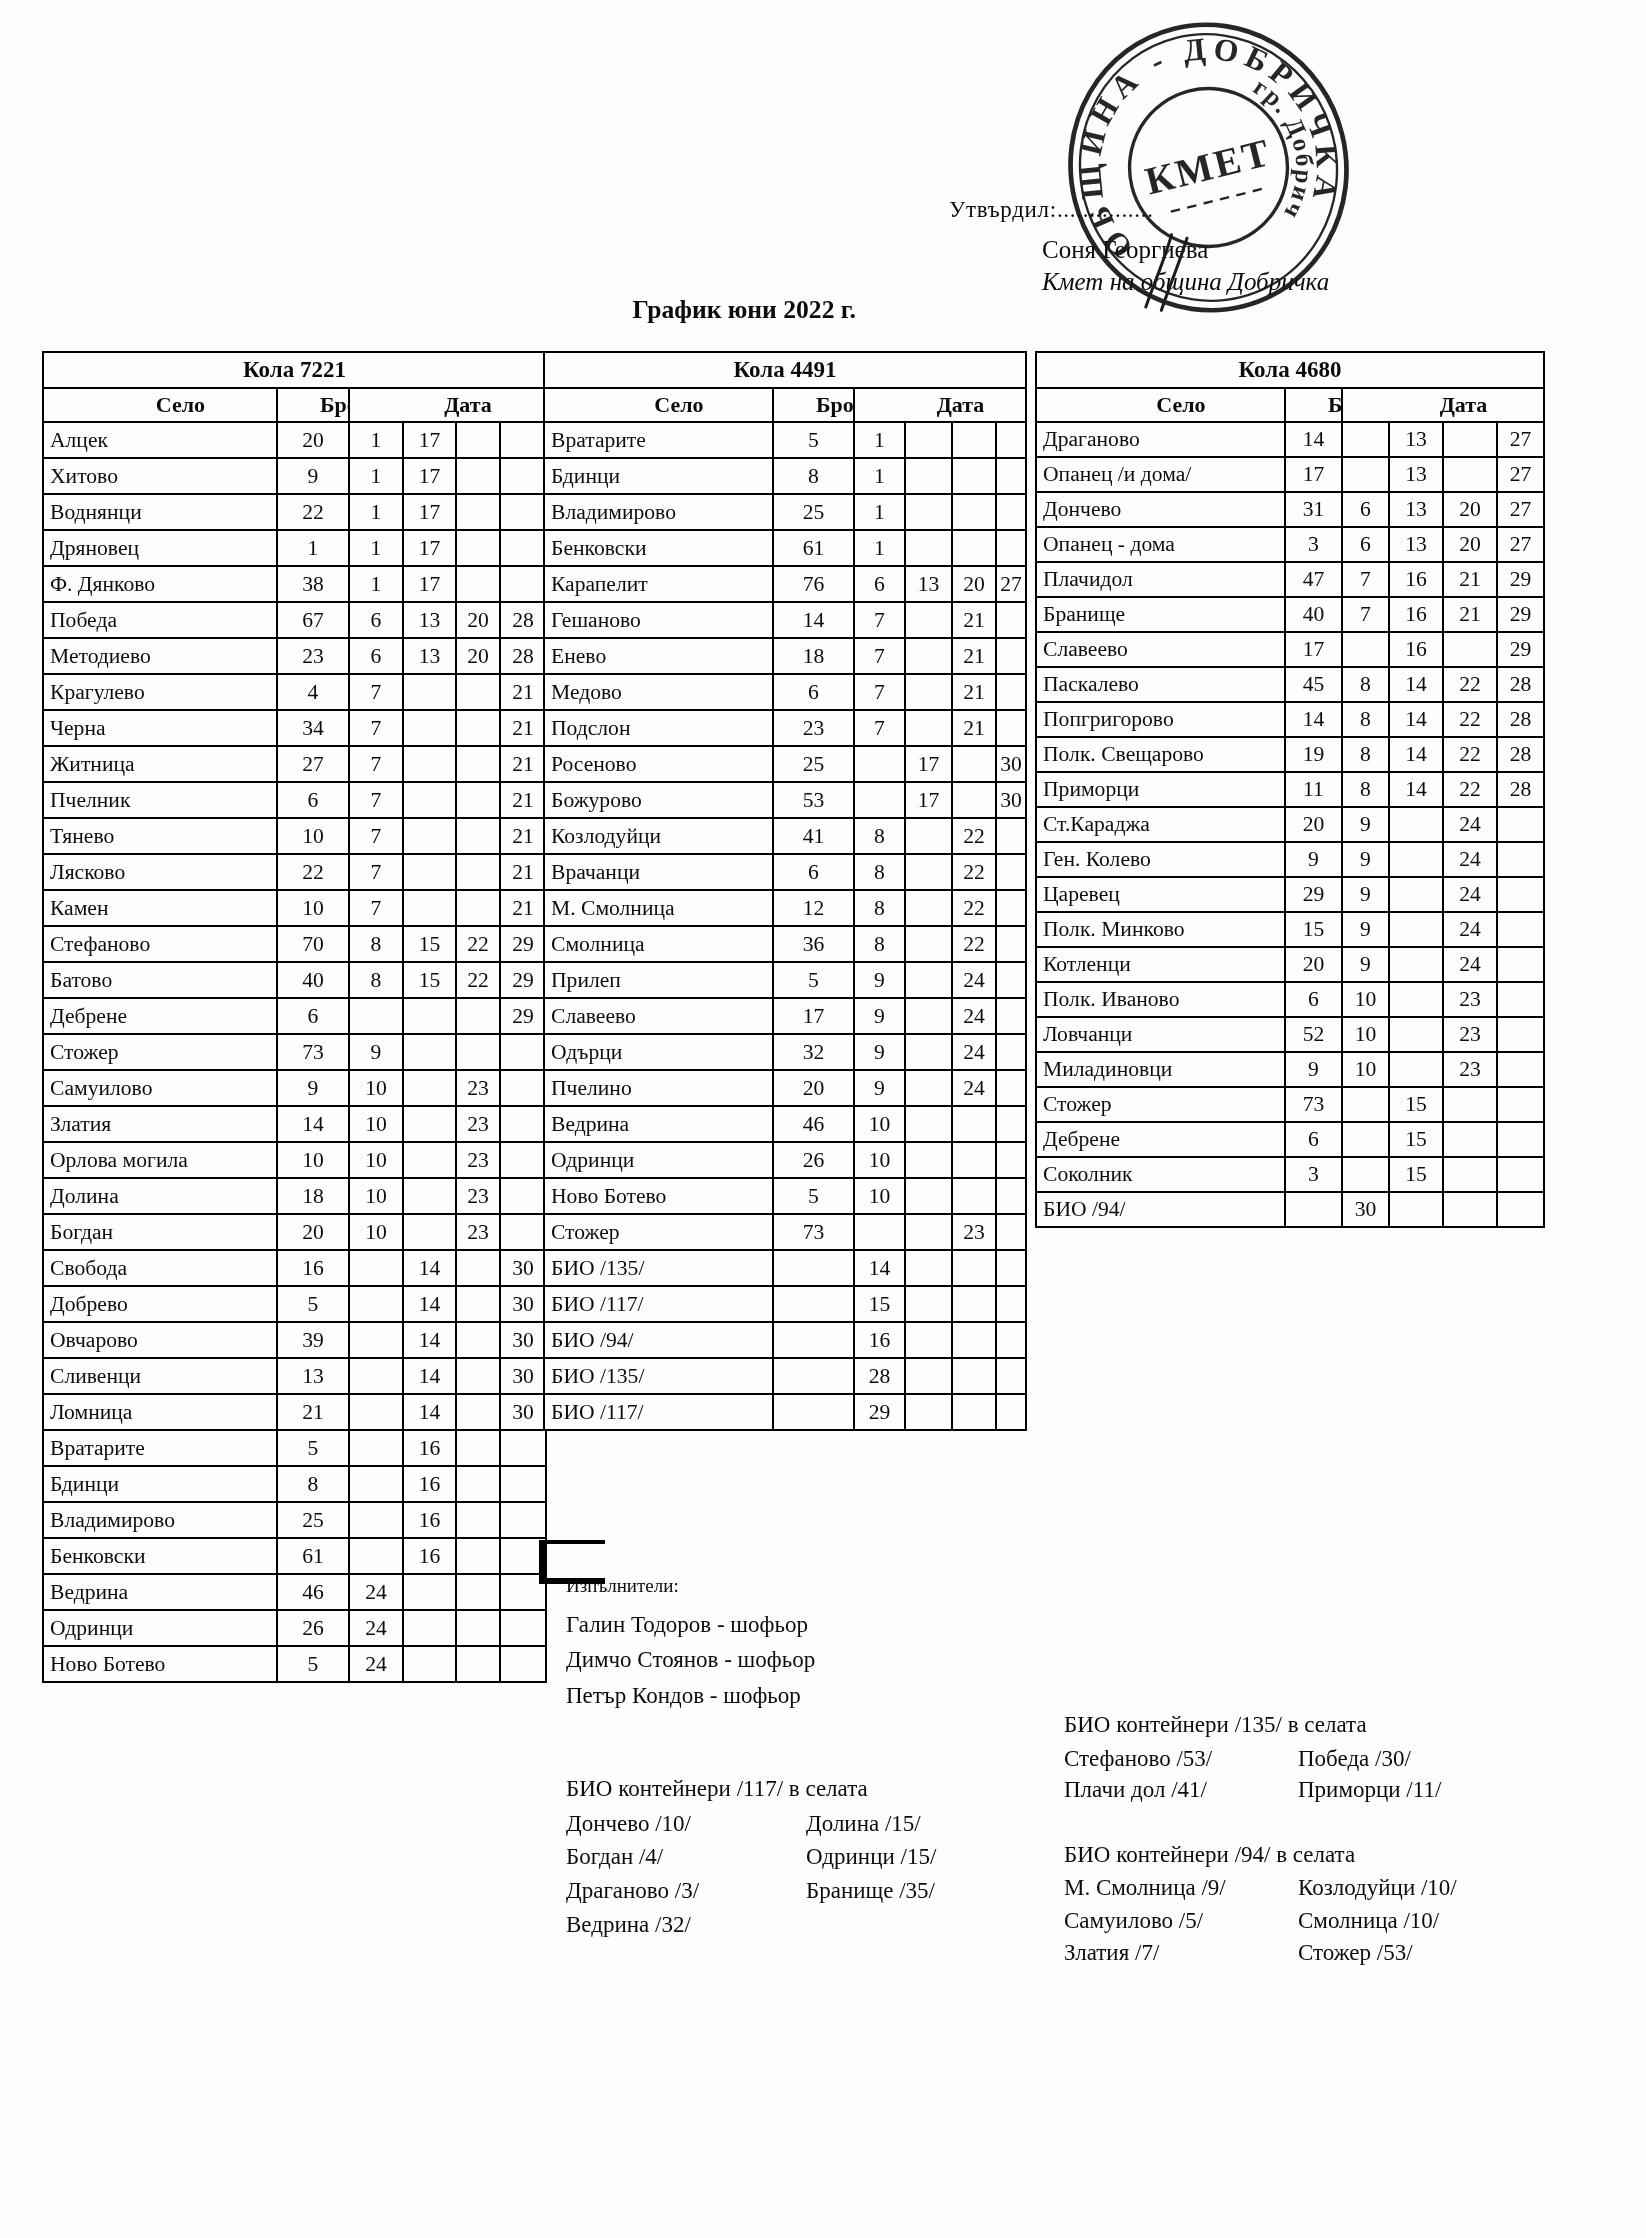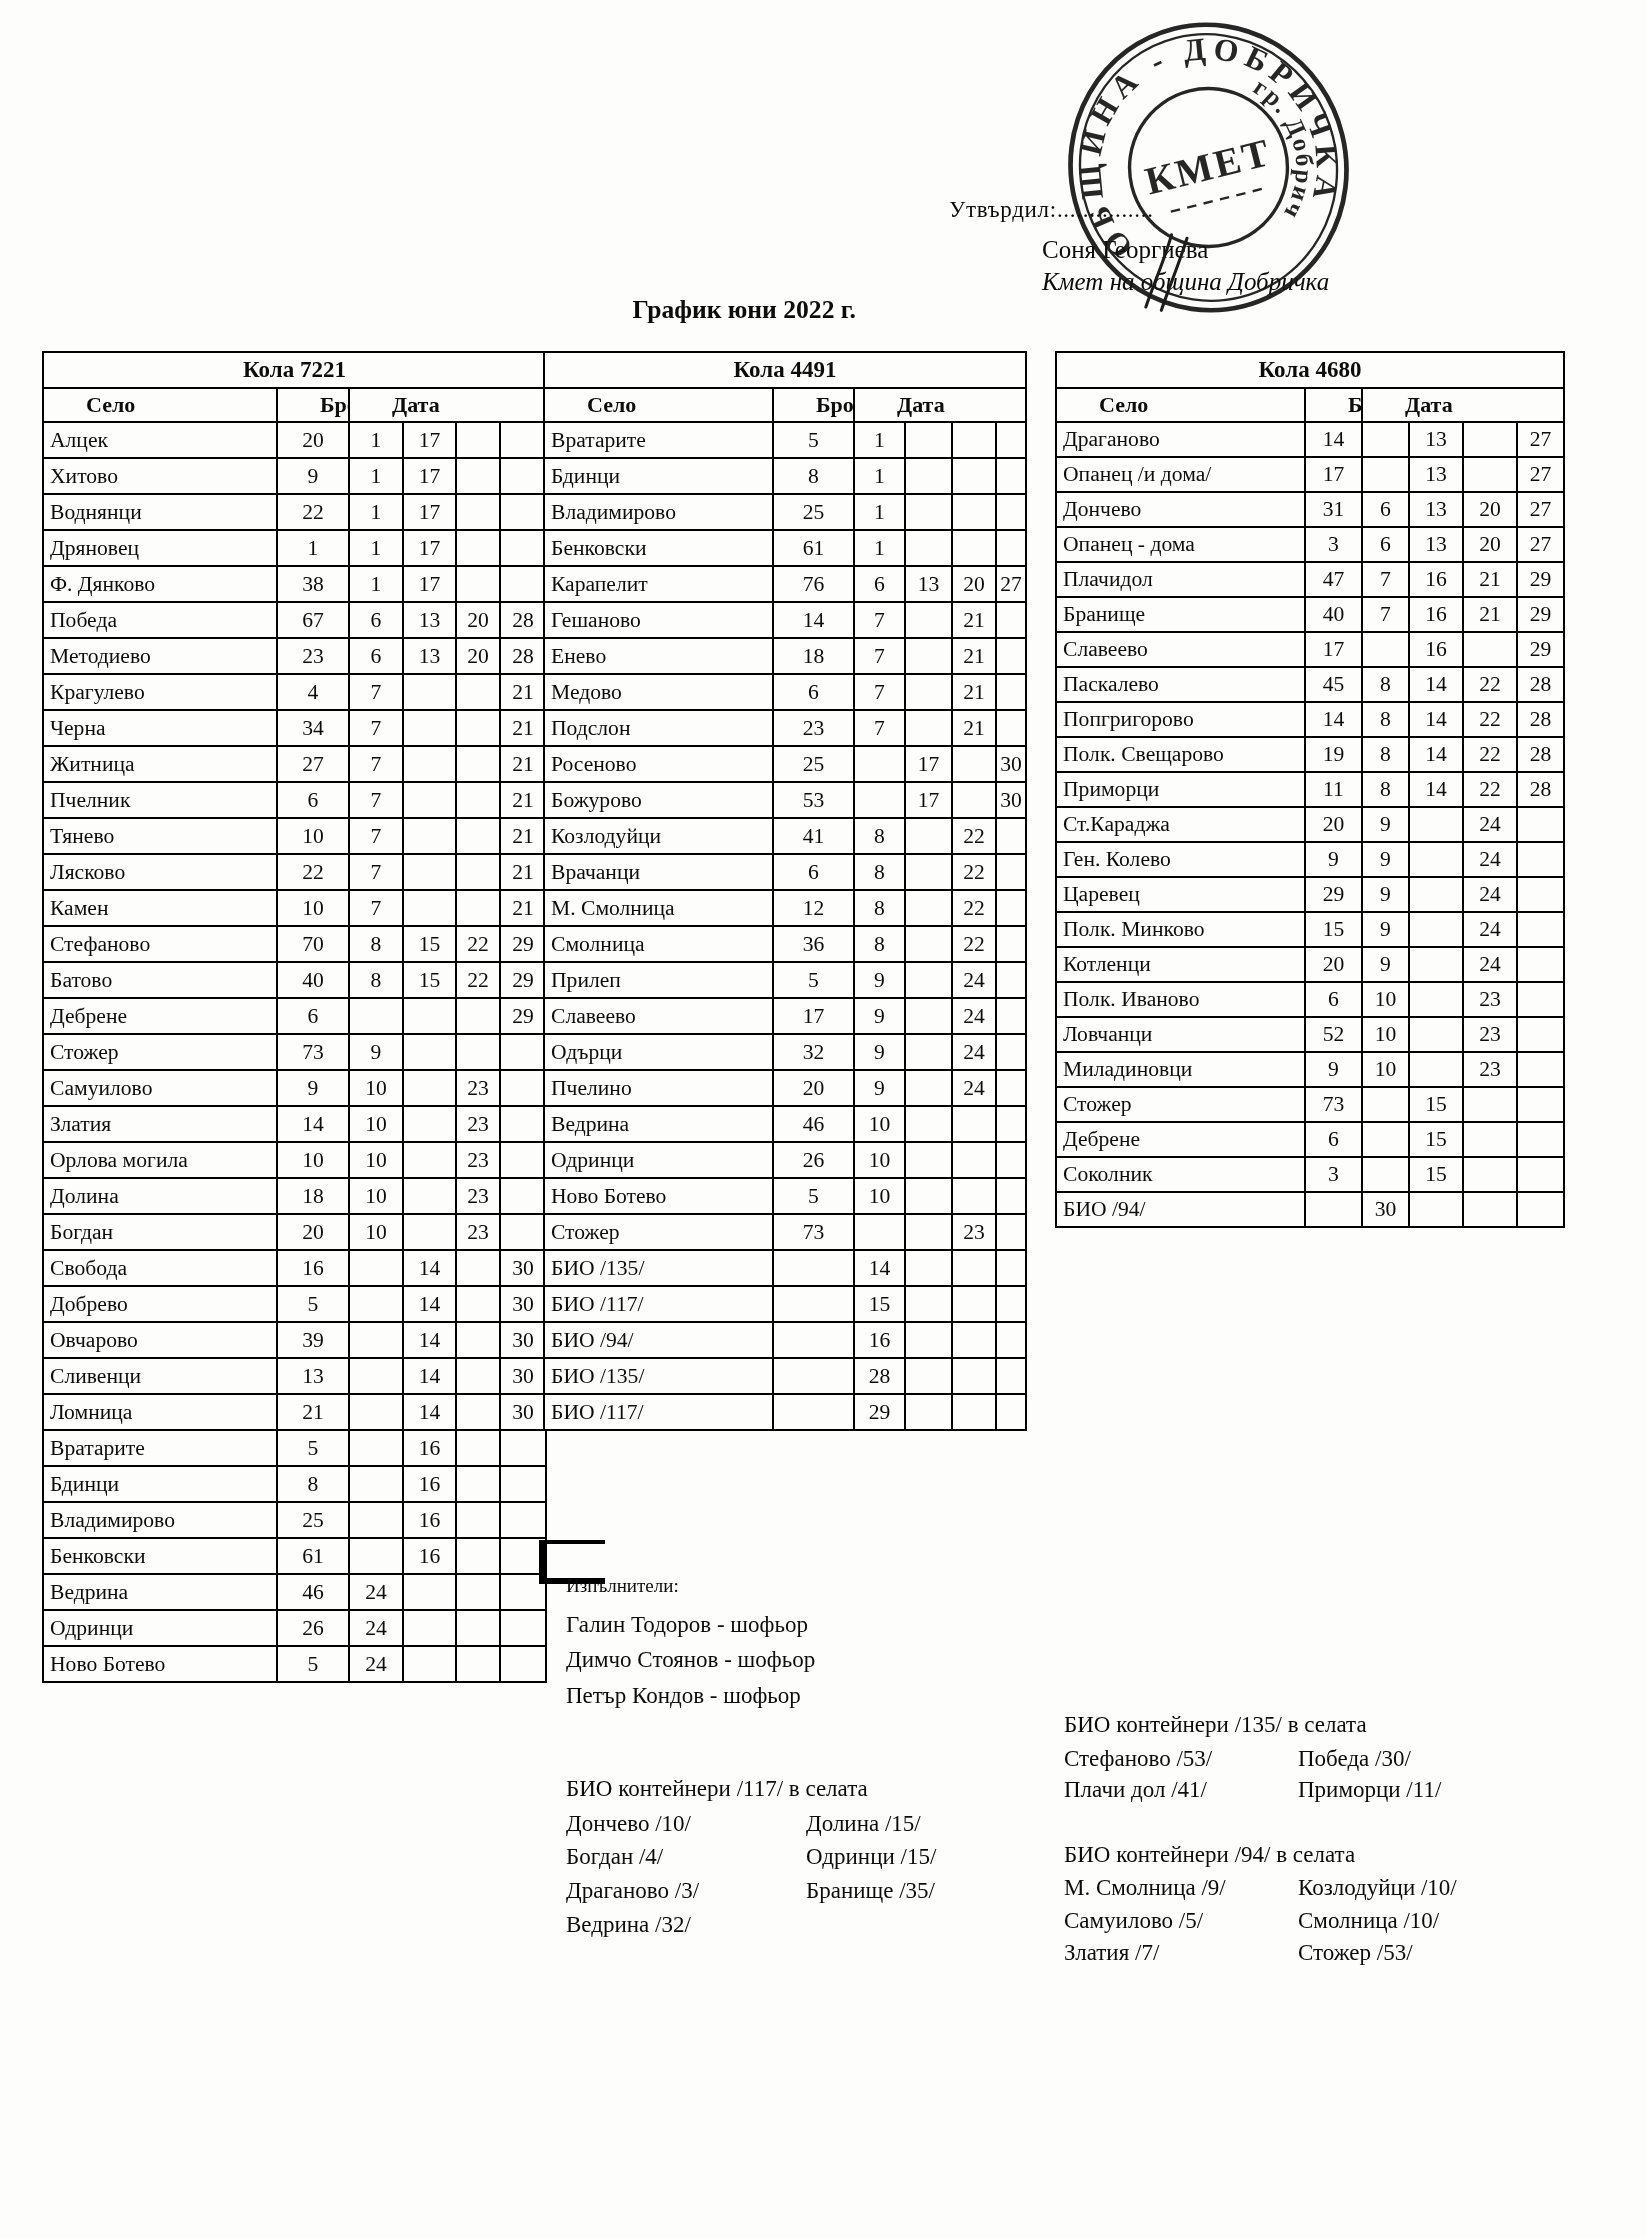--- a/index.html
+++ b/index.html
@@ -15,27 +15,27 @@
   
   .stamp{position:absolute;left:1060px;top:15px;width:297px;height:305px;opacity:.92;}
   
   .overlay{position:absolute;left:0;top:0;width:1646px;height:2239px;pointer-events:none;}
   .artifact-corner{position:absolute;left:539px;top:1540px;width:58px;height:34px;
     border-left:8.8px solid #000;border-bottom:6px solid #000;border-top:4px solid #000;}
   
   table.sched{position:absolute;border-collapse:collapse;table-layout:fixed;background:#fdfdfc;}
   table.sched th,table.sched td{border:2px solid #000;overflow:hidden;white-space:nowrap;}
   table.sched .cap{font-size:23px;font-weight:bold;height:32px;}
-  table.sched .hdr th{font-size:22px;font-weight:bold;text-align:left;height:30px;padding-left:42px;}
+  table.sched .hdr th{font-size:22px;font-weight:bold;text-align:center;height:30px;padding-left:42px;}
   table.sched td{font-size:21.6px;}
   td.v{text-align:left;padding-left:6px;}
   td.c,td.d{text-align:center;}
   #t1{left:42px;top:351px;width:504px;}
   #t2{left:543px;top:351px;width:482px;}
-  #t3{left:1035px;top:351px;width:509px;margin-left:20px;}
+  #t3{left:1035px;top:351px;width:509px;}
   #t1 td{height:32px;}
   #t2 td{height:32px;}
   #t3 td{height:31px;}
   
   .exec-head{position:absolute;left:566px;top:1575px;font-size:19px;}
   .exec-item{position:absolute;left:566px;font-size:23px;}
   .bio-head{position:absolute;font-size:23px;}
   .bio-item{position:absolute;font-size:23px;}
 </style>
 </head>

